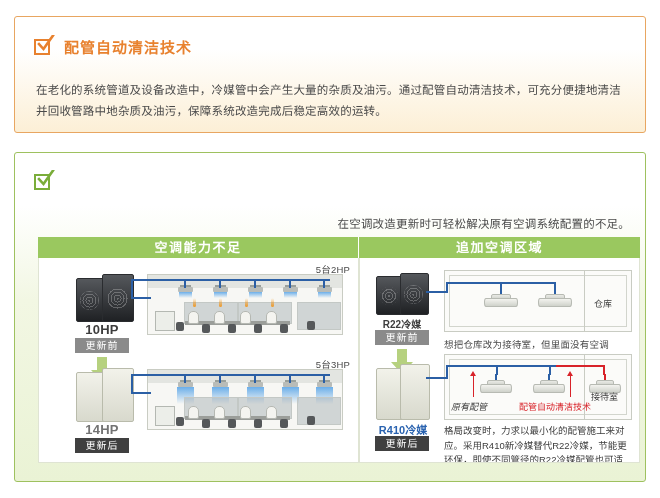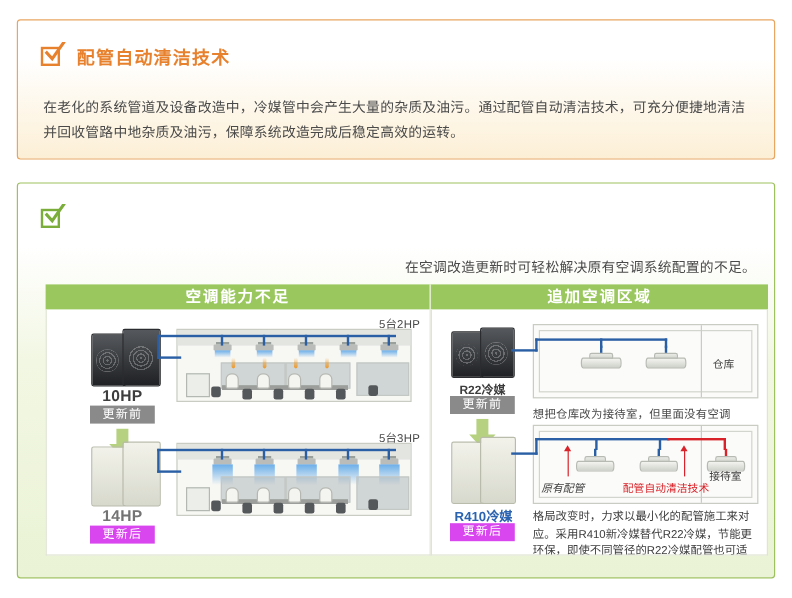--- a/index.html
+++ b/index.html
@@ -63,21 +63,21 @@
   .hp-before{color:#3d3d3d;}
   .hp-after{color:#737373;}
   .ref-lbl{position:absolute;font-size:10px;font-weight:bold;text-align:center;white-space:nowrap;}
   .ref-before{color:#3d3d3d;}
   .ref-after{color:#2a63b0;font-size:11px;}
   .badge{
     position:absolute;font-size:10px;color:#ffffff;text-align:center;
     padding:1px 0;width:54px;letter-spacing:1px;line-height:13px;
   }
   .badge-gray{background:#8a8a8a;}
-  .badge-green{background:#d946ef;}
+  .badge-green{background:#404040;}
 
   .arrow-down{position:absolute;width:24px;height:26px;}
 
   
   .unit{position:absolute;}
   .unit-dark{
     background:linear-gradient(to bottom,#55585c,#1f2124);
     border:1px solid #2a2c2f;border-radius:2px;
   }
   .unit-light{

